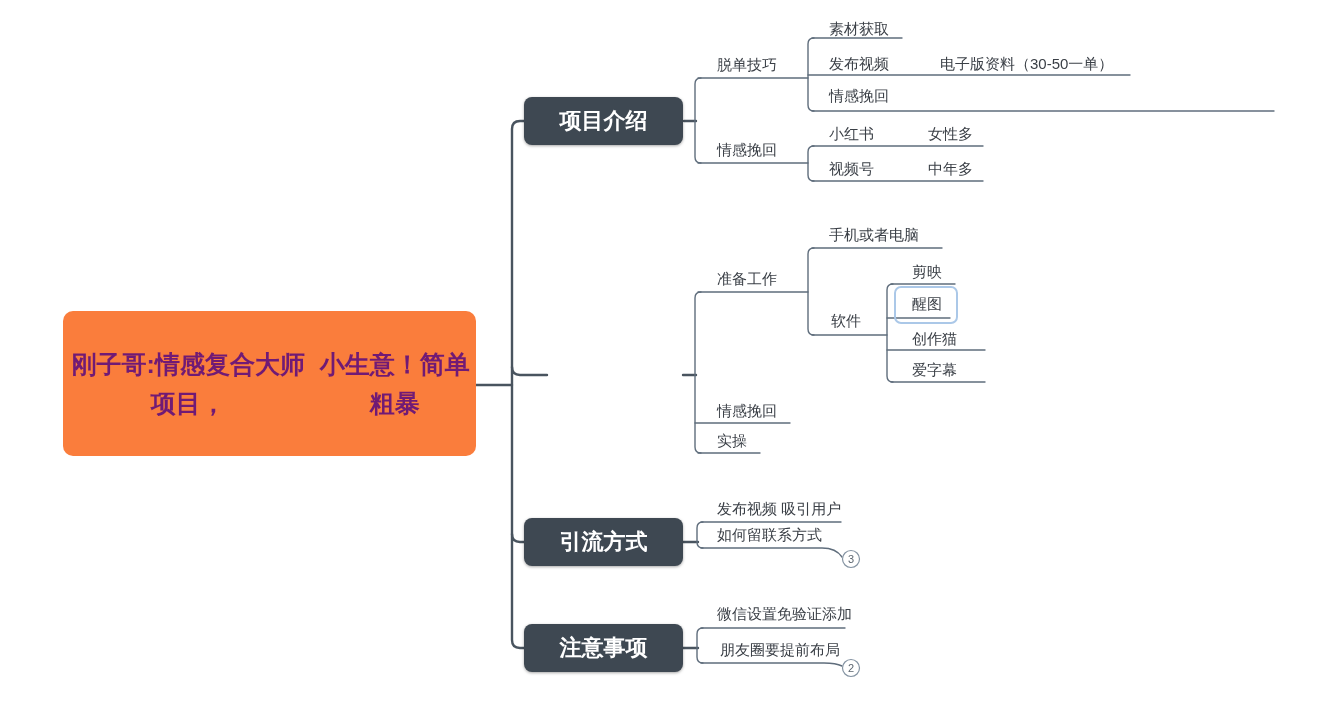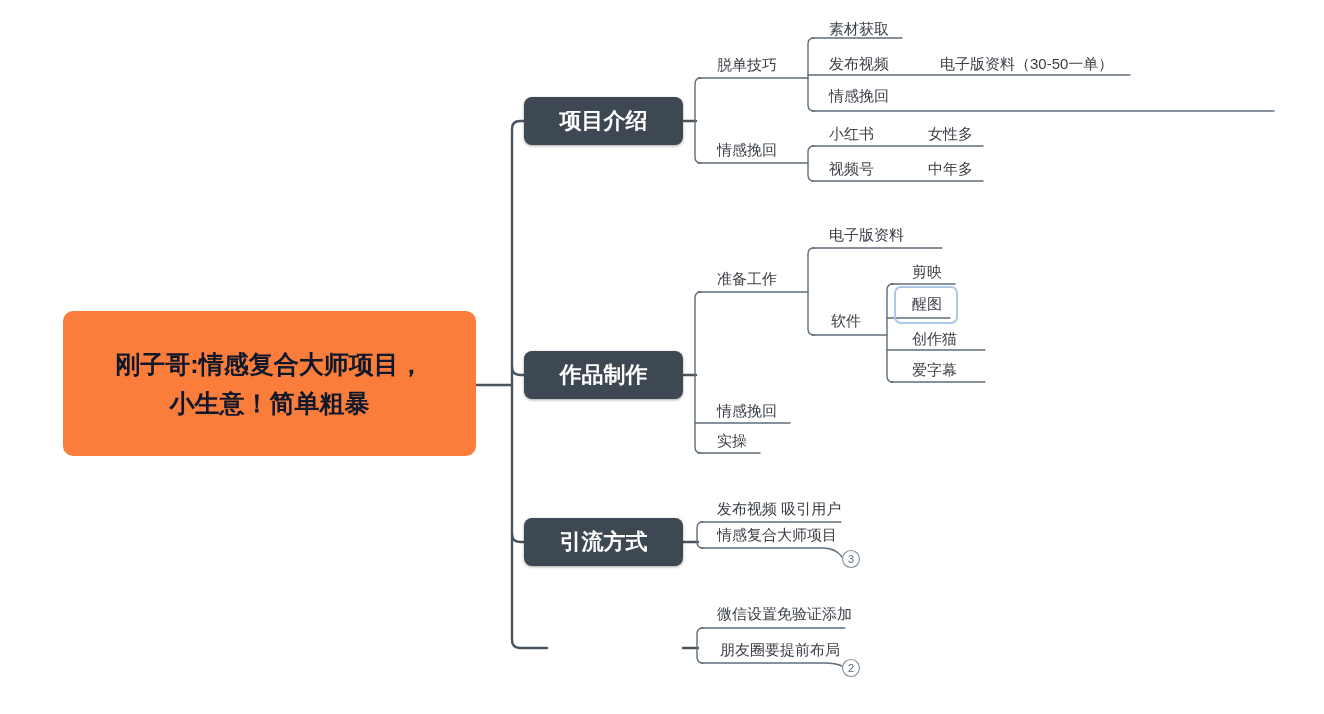--- a/index.html
+++ b/index.html
@@ -8,22 +8,22 @@
     font-family:"Liberation Sans","DejaVu Sans",sans-serif;
   }
   #wires{position:absolute;left:0;top:0;width:1324px;height:714px;}
   .ln{stroke:var(--line,#5f6d7c);stroke-width:1.4;fill:none;stroke-linecap:round;}
   .trunk{stroke:var(--trunk,#49545f);stroke-width:2.4;fill:none;stroke-linecap:round;}
   .sel{stroke:var(--selection,#abc8e8);stroke-width:2;fill:none;}
   .badge-circle{fill:#ffffff;stroke:var(--badge,#8493a2);stroke-width:1.2;}
   .badge-num{fill:#5c6670;font-size:11px;text-anchor:middle;font-family:"Liberation Sans","DejaVu Sans",sans-serif;}
   .root{
     position:absolute;left:63px;top:311px;width:413px;height:145px;
-    background:var(--root_bg,#fa7d3c);border-radius:10px;color:#0f172a;
-    display:flex;flex-direction:column;align-items:center;justify-content:center;
+    background:var(--root_bg,#fa7d3c);border-radius:10px;color:#701a75;
+    display:flex;flex-direction:row;align-items:center;justify-content:center;
     font-weight:bold;font-size:25px;line-height:39px;text-align:center;
   }
   .topic{
     position:absolute;left:524px;width:159px;height:48px;
     background:var(--topic_bg,#3e4852);border-radius:8px;color:#fff;
     display:flex;align-items:center;justify-content:center;
     font-weight:bold;font-size:22px;box-shadow:0 1px 3px rgba(0,0,0,.35);
   }
   .lbl{
     position:absolute;font-size:15px;line-height:16px;color:var(--text,#3a3f46);
@@ -98,43 +98,43 @@
       <text class="badge-num" x="851" y="672">2</text>
     </g>
   </svg>
 
   <div class="root">
     <div>刚子哥:情感复合大师项目，</div>
     <div>小生意！简单粗暴</div>
   </div>
 
   <div class="topic" style="top:97px">项目介绍</div>
-  <div class="topic" style="top:351px">作品制作</div>
   <div class="topic" style="top:518px">引流方式</div>
+  <div class="topic" style="top:624px">注意事项</div>
 
   <div class="lbl" style="left:717px;top:57px">脱单技巧</div>
   <div class="lbl" style="left:829px;top:21px">素材获取</div>
   <div class="lbl" style="left:829px;top:56px">发布视频</div>
   <div class="lbl" style="left:940px;top:56px">电子版资料（30-50一单）</div>
   <div class="lbl" style="left:829px;top:88px">情感挽回</div>
   <div class="lbl" style="left:717px;top:142px">情感挽回</div>
   <div class="lbl" style="left:829px;top:126px">小红书</div>
   <div class="lbl" style="left:928px;top:126px">女性多</div>
   <div class="lbl" style="left:829px;top:161px">视频号</div>
   <div class="lbl" style="left:928px;top:161px">中年多</div>
 
   <div class="lbl" style="left:717px;top:271px">准备工作</div>
-  <div class="lbl" style="left:829px;top:227px">电子版资料</div>
+  <div class="lbl" style="left:829px;top:227px">手机或者电脑</div>
   <div class="lbl" style="left:831px;top:313px">软件</div>
   <div class="lbl" style="left:912px;top:264px">剪映</div>
   <div class="lbl" style="left:912px;top:296px">醒图</div>
   <div class="lbl" style="left:912px;top:331px">创作猫</div>
   <div class="lbl" style="left:912px;top:362px">爱字幕</div>
   <div class="lbl" style="left:717px;top:403px">情感挽回</div>
   <div class="lbl" style="left:717px;top:433px">实操</div>
 
   <div class="lbl" style="left:717px;top:501px">发布视频 吸引用户</div>
-  <div class="lbl" style="left:717px;top:527px">情感复合大师项目</div>
+  <div class="lbl" style="left:717px;top:527px">如何留联系方式</div>
 
   <div class="lbl" style="left:717px;top:606px">微信设置免验证添加</div>
   <div class="lbl" style="left:720px;top:642px">朋友圈要提前布局</div>
 
 </div>
 
 </body></html>

